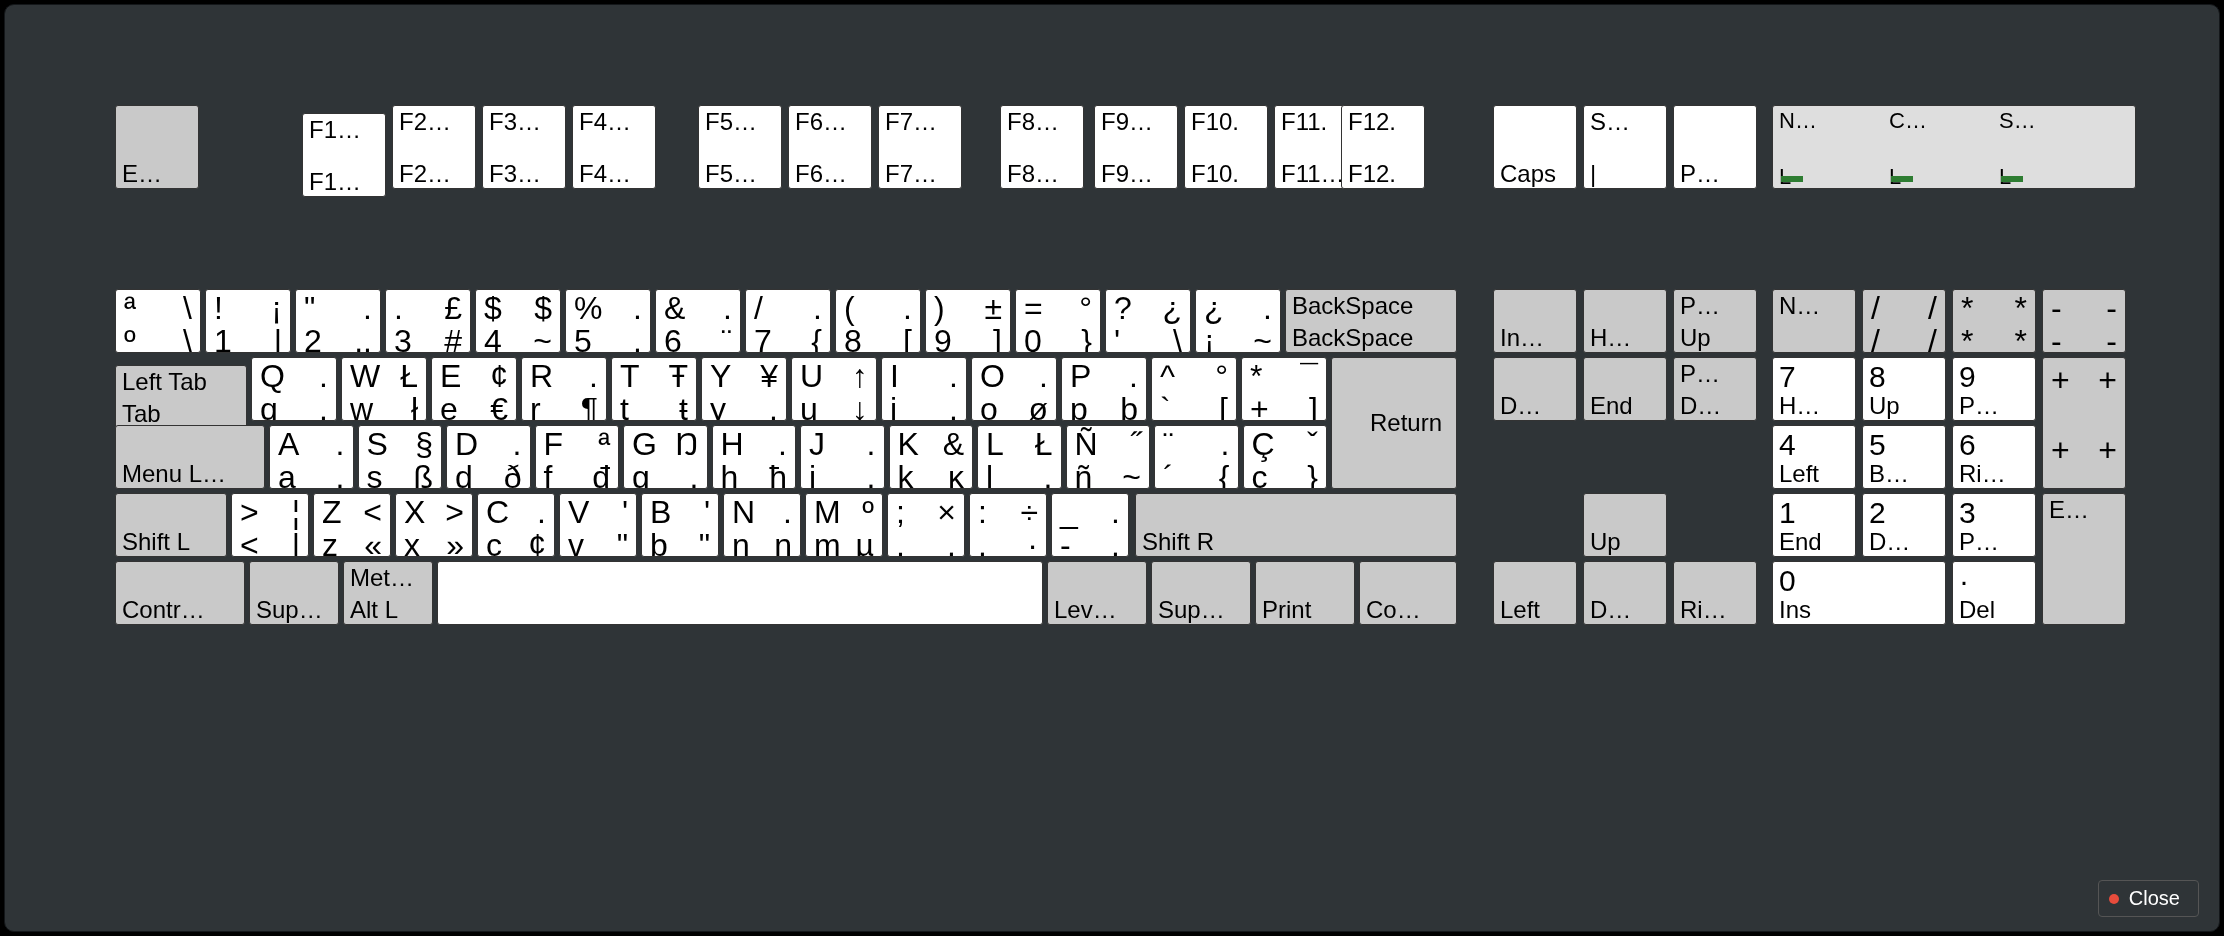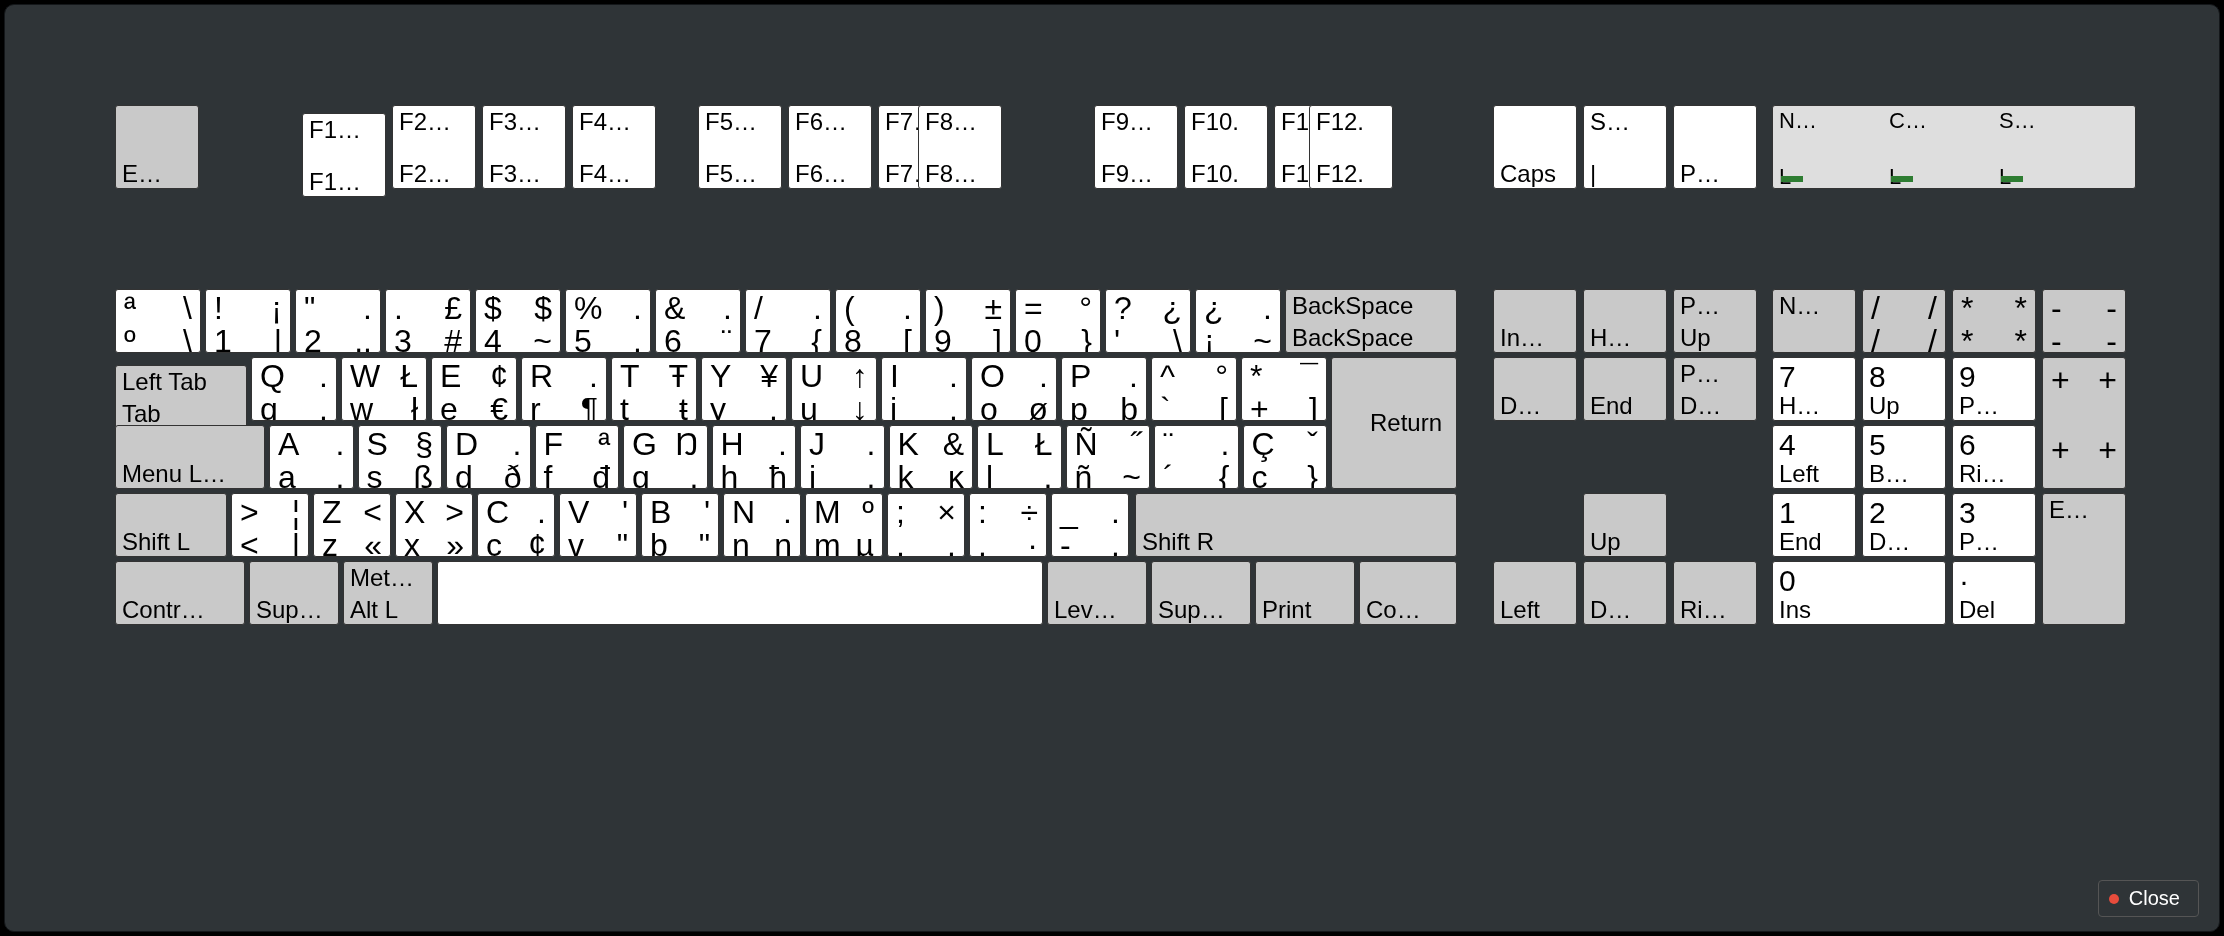--- a/index.html
+++ b/index.html
@@ -245,37 +245,37 @@
         <span class="t3">F5…</span>
       </div>
       <div class="key" style="left:673px;top:0;width:84px;height:84px">
         <span class="t1">F6…</span>
         <span class="t3">F6…</span>
       </div>
       <div class="key" style="left:763px;top:0;width:84px;height:84px">
         <span class="t1">F7…</span>
         <span class="t3">F7…</span>
       </div>
-      <div class="key" style="left:803px;top:0;width:84px;height:84px">
+      <div class="key" style="left:885px;top:0;width:84px;height:84px">
         <span class="t1">F8…</span>
         <span class="t3">F8…</span>
       </div>
       <div class="key" style="left:979px;top:0;width:84px;height:84px">
         <span class="t1">F9…</span>
         <span class="t3">F9…</span>
       </div>
       <div class="key" style="left:1069px;top:0;width:84px;height:84px">
         <span class="t1">F10.</span>
         <span class="t3">F10.</span>
       </div>
       <div class="key" style="left:1159px;top:0;width:84px;height:84px">
         <span class="t1">F11.</span>
         <span class="t3">F11…</span>
       </div>
-      <div class="key" style="left:1194px;top:0;width:84px;height:84px">
+      <div class="key" style="left:1226px;top:0;width:84px;height:84px">
         <span class="t1">F12.</span>
         <span class="t3">F12.</span>
       </div>
       <div class="key" style="left:0px;top:184px;width:86px;height:64px">
         <span class="c1">ª</span>
         <span class="c2">\</span>
         <span class="c3">º</span>
         <span class="c4">\</span>
       </div>
       <div class="key" style="left:90px;top:184px;width:86px;height:64px">

